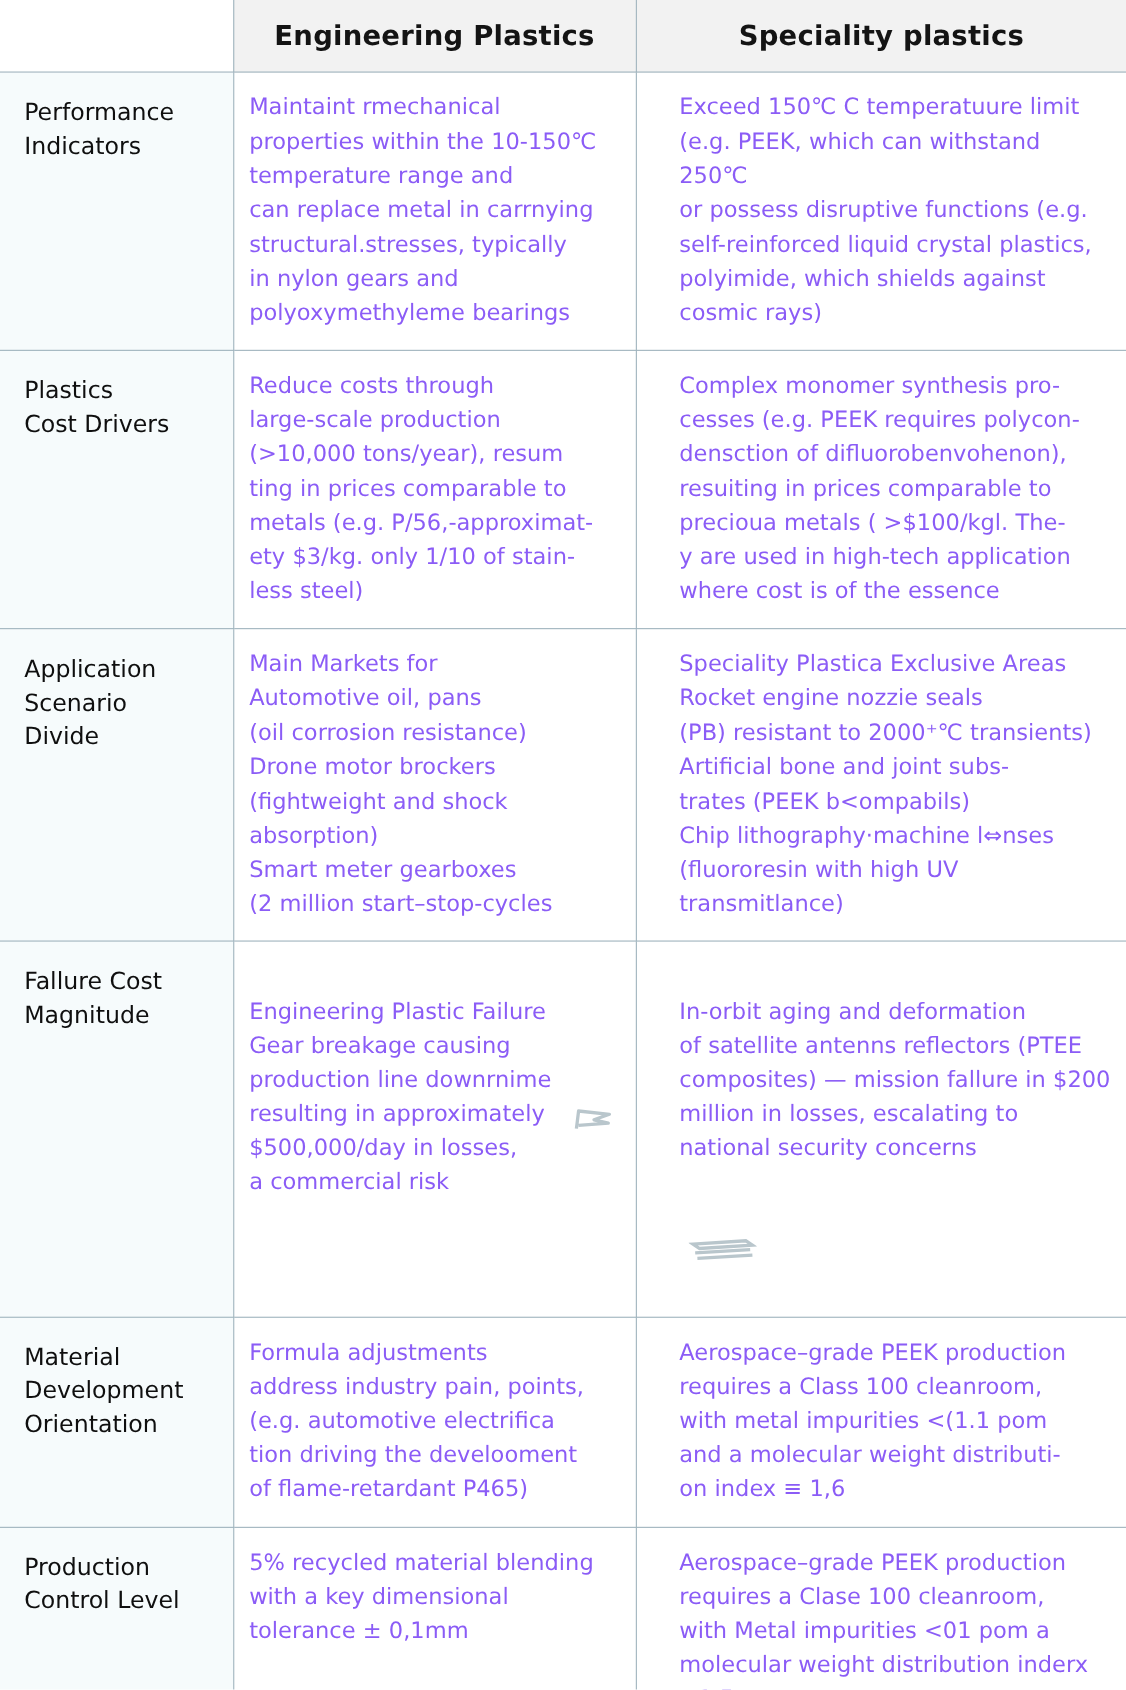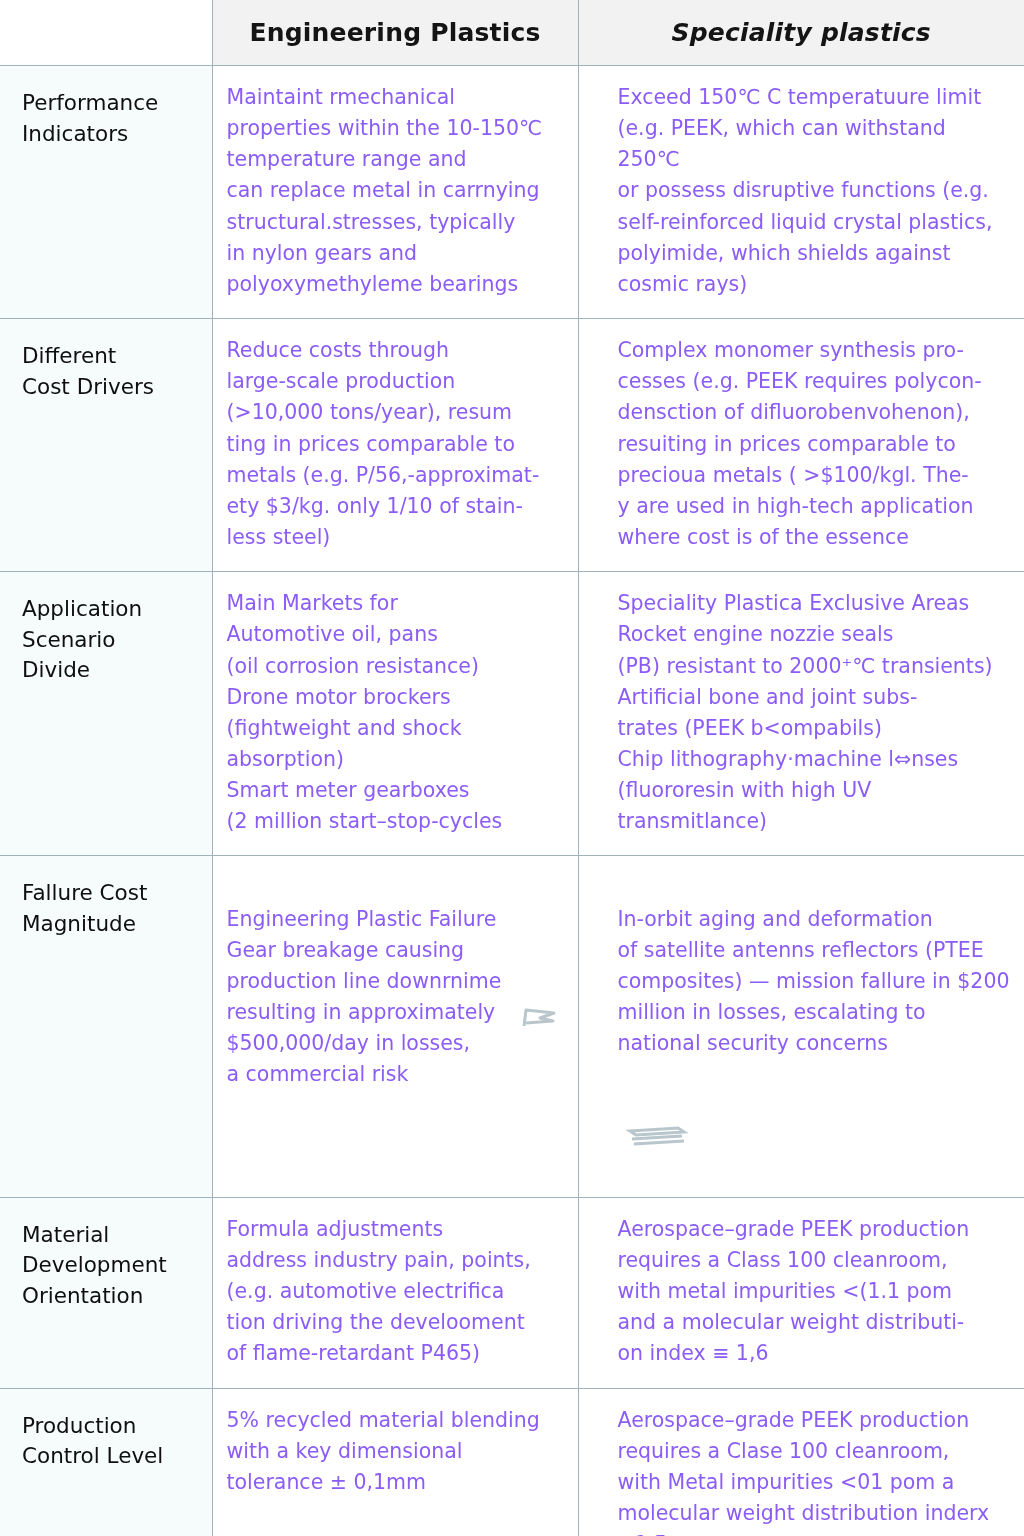--- a/index.html
+++ b/index.html
@@ -58,21 +58,21 @@
     font-weight: normal;
     font-size: 21.5px;
     line-height: 1.42;
     padding-left: 22px;
     padding-top: 22px;
     border-left: none;
     color: #0f0f0f;
   }
   tbody tr:last-child td { border-bottom: none; }
   tbody td.last { border-right: none; padding-left: 39px; }
-  thead th.lastcol { border-right: none; font-style: italic; }
+  thead th.lastcol { border-right: none; }
   .cell-body { display: block; }
 
   .doodle {
     display: inline-block;
     vertical-align: middle;
     margin-left: 8px;
   }
   .doodle svg { display: block; }
 </style>
 </head>
@@ -106,21 +106,21 @@
 polyoxymethyleme bearings</td>
         <td class="last" style="white-space: pre-line;">Exceed 150℃ C temperatuure limit
 (e.g. PEEK, which can withstand 250℃
 or possess disruptive functions (e.g.
 self-reinforced liquid crystal plastics,
 polyimide, which shields against
 cosmic rays)</td>
       </tr>
 
       <tr>
-        <td class="rowlabel" style="white-space: pre-line;">Different
+        <td class="rowlabel" style="white-space: pre-line;">Plastics
 Cost Drivers</td>
         <td style="white-space: pre-line;">Reduce costs through
 large-scale production
 (&gt;10,000 tons/year), resum
 ting in prices comparable to
 metals (e.g. P/56,-approximat-
 ety $3/kg. only 1/10 of stain-
 less steel)</td>
         <td class="last" style="white-space: pre-line;">Complex monomer synthesis pro-
 cesses (e.g. PEEK requires polycon-

